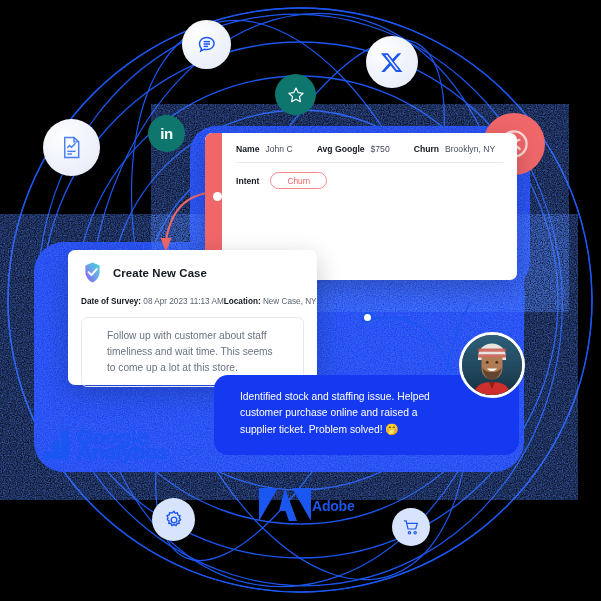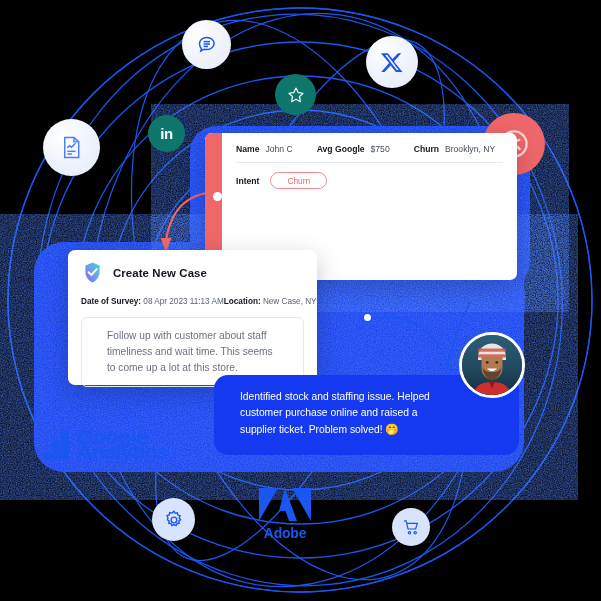--- a/index.html
+++ b/index.html
@@ -167,21 +167,21 @@
     position: absolute; left: 43px; top: 428px;
     display: flex; align-items: center; gap: 6px;
   }
   .ga-text {
     color: #1a56f0;
     font-size: 21px; font-weight: bold;
     line-height: 15px; letter-spacing: -.3px;
   }
   #adobe-logo {
     position: absolute; left: 259px; top: 488px;
-    display: flex; flex-direction: column; align-items: center; gap: 1px;
+    display: flex; align-items: center; gap: 1px;
   }
   .adobe-text {
     color: #1a56f0; font-size: 14px; font-weight: bold; letter-spacing: -.2px;
   }
   .hidden-text { position:absolute; width:1px; height:1px; overflow:hidden; opacity:0; }
 </style>
 </head>
 <body>
 
 <div id="stage">

